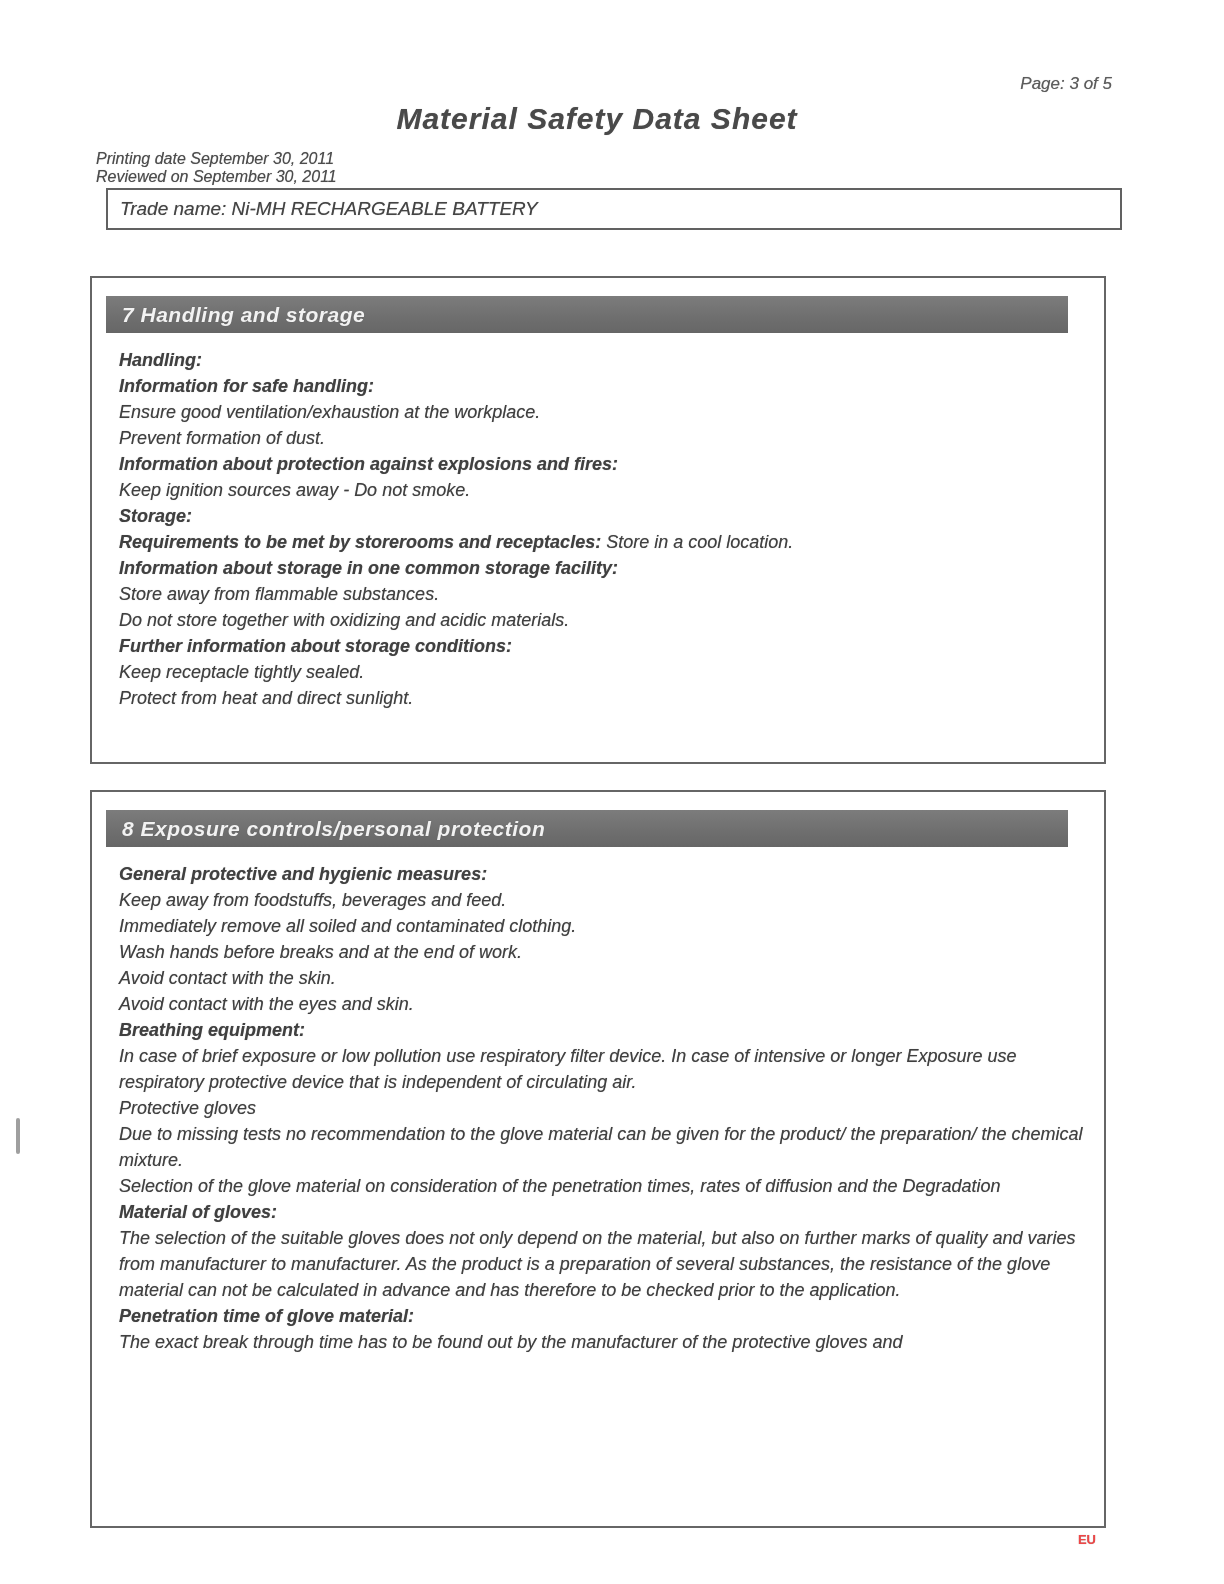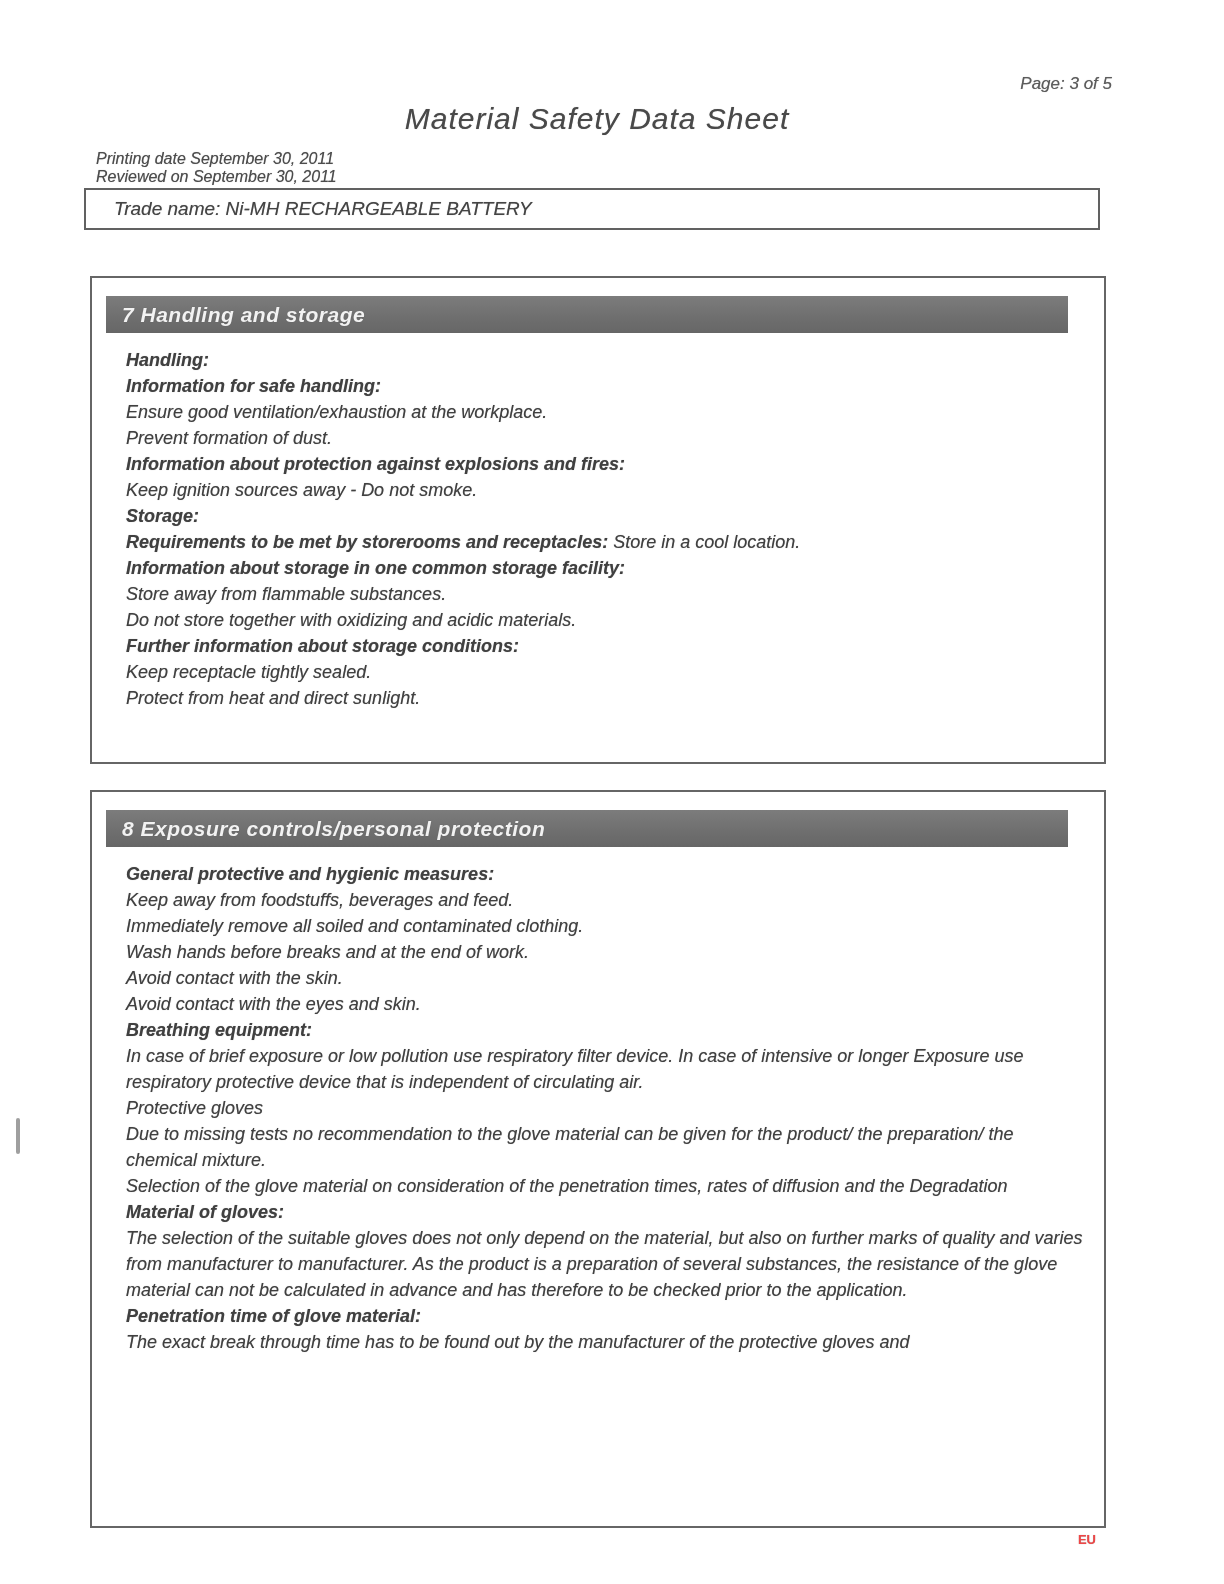--- a/index.html
+++ b/index.html
@@ -17,51 +17,51 @@
     position: absolute; inset: 0;
     text-shadow: 0 0 0.7px rgba(60,60,60,.55);
     filter: contrast(.98) brightness(1.01);
   }
   .page-num {
     position: absolute; top: 74px; right: 112px;
     font-size: 17px; color: #5a5a5a;
   }
   .doc-title {
     position: absolute; top: 102px; left: 90px; width: 1014px;
-    text-align: center; font-size: 30px; font-weight: normal;
+    text-align: center; font-size: 30px; font-weight: bold;
     color: #474747; letter-spacing: 1px;
   }
   .dates {
     position: absolute; top: 150px; left: 96px; right: 120px;
     display: flex; justify-content: space-between;
     font-size: 16px; color: #4a4a4a; flex-direction: column;
   }
   .trade-box {
-    position: absolute; top: 188px; left: 84px; width: 1016px; height: 42px;
+    position: absolute; top: 188px; left: 106px; width: 1016px; height: 42px;
     border: 2px solid #5f5f5f;
     display: flex; align-items: center;
-    padding-left: 28px; font-size: 19px; color: #424242;
+    padding-left: 12px; font-size: 19px; color: #424242;
   }
   .sec {
     position: absolute; left: 90px; width: 1016px;
     border: 2px solid #646464;
     background: #fff;
     overflow: hidden;
     margin-top: 32px;
   }
   .sec7 { top: 244px; height: 488px; }
   .sec8 { top: 758px; height: 738px; }
   .sec-header {
     margin: 18px 36px 8px 14px; height: 37px;
     background: linear-gradient(180deg, #7b7b7b, #646464);
     color: #f2f2f2; font-weight: bold; font-size: 21px;
     line-height: 37px; padding-left: 16px; letter-spacing: .5px;
   }
   .sec-body {
-    padding: 6px 16px 0 34px;
+    padding: 6px 16px 0 27px;
     font-size: 18px; line-height: 26px; color: #3e3e3e;
   }
   .line { min-height: 26px; }
   .line .b { font-weight: bold; }
   .footer-eu {
     position: absolute; top: 1532px; right: 128px;
     font-size: 13px; font-weight: bold; color: #ef4444; font-style: normal;
   }
   .artifact {
     position: absolute; left: 16px; top: 1118px;

